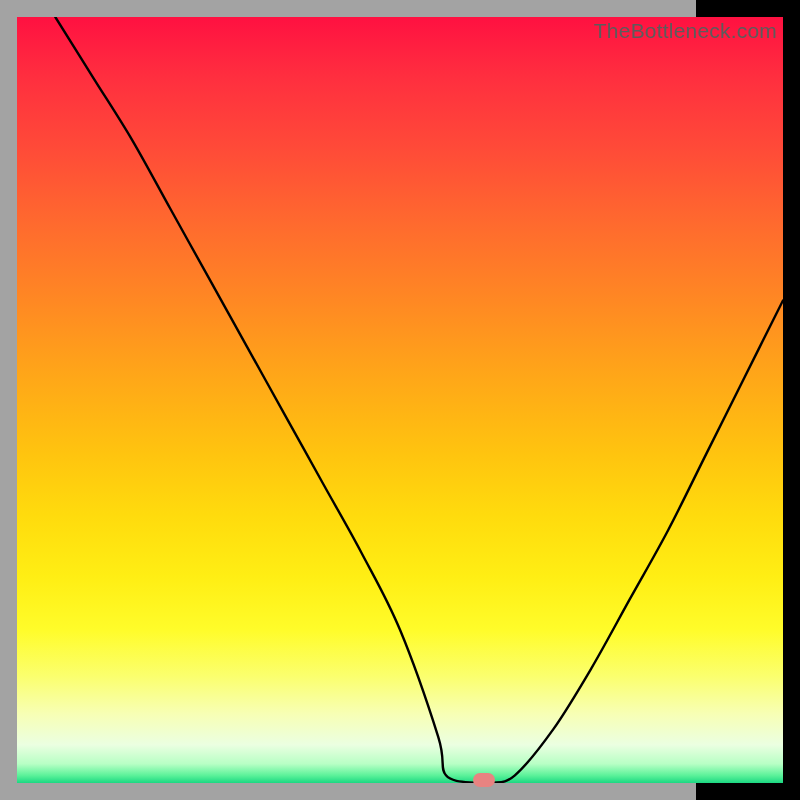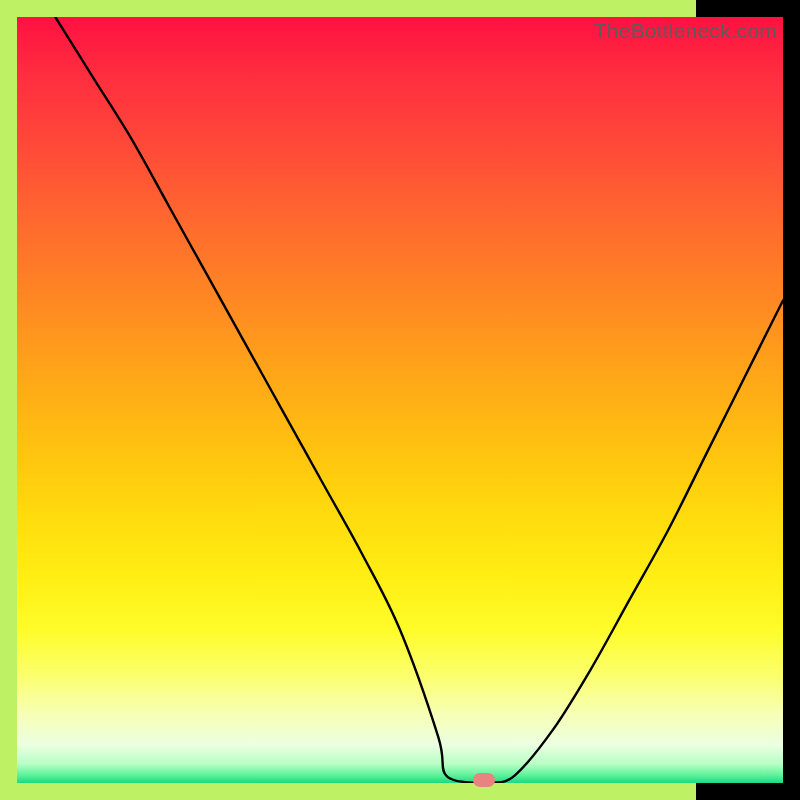--- a/index.html
+++ b/index.html
@@ -8,21 +8,21 @@
     width: 800px;
     height: 800px;
     background: #000;
     overflow: hidden;
     font-family: Arial, Helvetica, sans-serif;
   }
   .container {
     position: relative;
     width: 696px;
     height: 800px;
-    background: #bef264;
+    background: #a3a3a3;
   }
   .plot-area {
     position: absolute;
     left: 17px;
     top: 17px;
     width: 766px;
     height: 766px;
     background: linear-gradient(to bottom,
       #ff1141 0%,
       #ff2f3f 8%,

